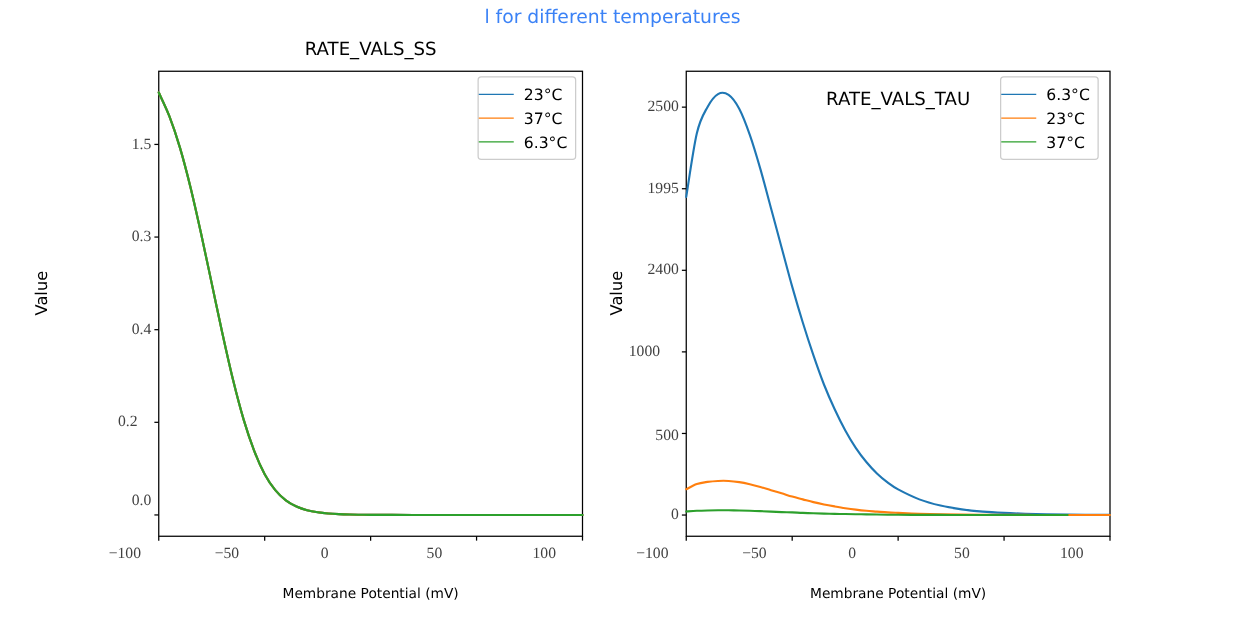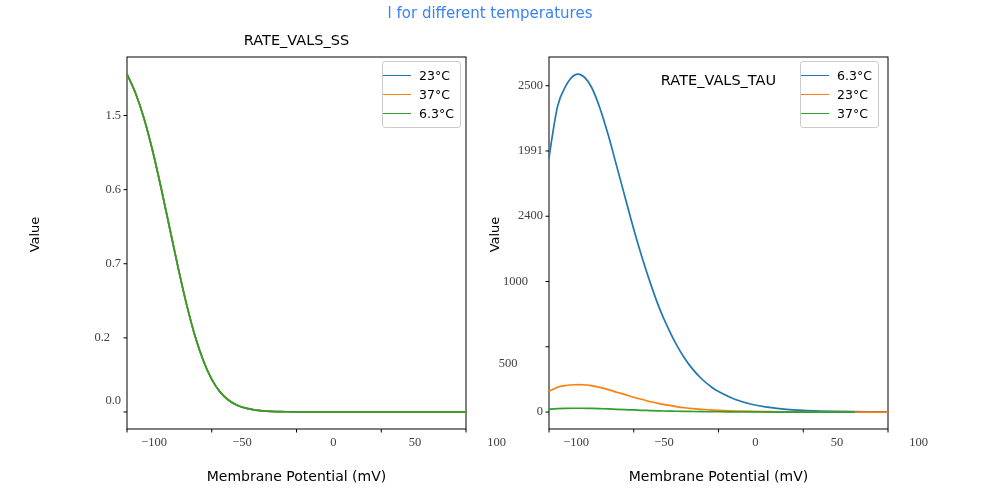--- a/index.html
+++ b/index.html
@@ -2,26 +2,26 @@
 <html><head>
 <meta charset="utf-8">
 <style>
   html,body{margin:0;padding:0;}
   body{width:1000px;height:500px;background:#ffffff;
        font-family:"DejaVu Sans","Liberation Sans",sans-serif;overflow:hidden;}
   #figure{position:relative;width:1000px;height:500px;}
   .suptitle{position:absolute;left:0;top:4px;width:980px;text-align:center;
             font-size:15px;color:#3b82f6;}
   .axtitle{position:absolute;text-align:center;font-size:14.5px;color:#000;}
-  .axlabel{position:absolute;font-size:14px;color:#000;text-align:center;}
+  .axlabel{position:absolute;font-size:11px;color:#000;text-align:center;}
   .ylabel{position:absolute;font-size:13px;color:#000;
           transform-origin:center center;transform:rotate(-90deg);
           white-space:nowrap;text-align:center;}
   .ticklbl{position:absolute;font-size:12.5px;color:#404040;white-space:nowrap;font-family:Liberation Serif, serif;}
-  .xtick{text-align:right;}
+  .xtick{text-align:left;}
   .ytick{text-align:right;}
   svg{position:absolute;left:0;top:0;overflow:visible;}
   .spine{fill:none;stroke:#000;stroke-width:1.0;}
   .tickmark{stroke:#000;stroke-width:1.0;}
   .curve{fill:none;stroke-width:1.7;stroke-linecap:round;stroke-linejoin:round;}
   .legendbox{position:absolute;border:1px solid #cccccc;background:#fff;
              border-radius:3px;padding:4px 6px 4px 0;}
   .legrow{display:flex;align-items:center;height:19px;}
   .legline{width:28px;height:0;border-top-width:1.9px;border-top-style:solid;
            margin-right:8px;}
@@ -111,27 +111,27 @@
       </div>
     </div>
 
 <div class="ticklbl xtick" style="left: 87px; top: 435px; width: 80px;">−100</div>
     <div class="ticklbl xtick" style="left: 171.75px; top: 435px; width: 80px;">−50</div>
     <div class="ticklbl xtick" style="left: 256.5px; top: 435px; width: 80px;">0</div>
     <div class="ticklbl xtick" style="left: 341.25px; top: 435px; width: 80px;">50</div>
     <div class="ticklbl xtick" style="left: 426px; top: 435px; width: 80px;">100</div>
     <div class="ticklbl ytick" style="left: 51px; top: 393px; width: 70px;">0.0</div>
     <div class="ticklbl ytick" style="left: 40px; top: 329.853px; width: 70px;">0.2</div>
-    <div class="ticklbl ytick" style="left: 51px; top: 255.749px; width: 70px;">0.7</div>
-    <div class="ticklbl ytick" style="left: 51px; top: 181.645px; width: 70px;">0.6</div>
+    <div class="ticklbl ytick" style="left: 51px; top: 255.749px; width: 70px;">0.4</div>
+    <div class="ticklbl ytick" style="left: 51px; top: 181.645px; width: 70px;">0.3</div>
     <div class="ticklbl ytick" style="left: 51px; top: 107.542px; width: 70px;">1.5</div>
     <div class="ticklbl xtick" style="left: 509px; top: 435px; width: 80px;">−100</div>
     <div class="ticklbl xtick" style="left: 593.75px; top: 435px; width: 80px;">−50</div>
     <div class="ticklbl xtick" style="left: 678.5px; top: 435px; width: 80px;">0</div>
     <div class="ticklbl xtick" style="left: 763.25px; top: 435px; width: 80px;">50</div>
     <div class="ticklbl xtick" style="left: 848px; top: 435px; width: 80px;">100</div>
     <div class="ticklbl ytick" style="left: 473px; top: 404.032px; width: 70px;">0</div>
-    <div class="ticklbl ytick" style="left: 473px; top: 356px; width: 70px; text-align: center;">500</div>
+    <div class="ticklbl ytick" style="left: 473px; top: 341px; width: 70px;">500</div>
     <div class="ticklbl ytick" style="left: 458px; top: 273.505px; width: 70px;">1000</div>
     <div class="ticklbl ytick" style="left: 473px; top: 208.242px; width: 70px;">2400</div>
-    <div class="ticklbl ytick" style="left: 473px; top: 142.979px; width: 70px;">1991</div>
+    <div class="ticklbl ytick" style="left: 473px; top: 142.979px; width: 70px;">1995</div>
     <div class="ticklbl ytick" style="left: 473px; top: 77.7158px; width: 70px;">2500</div>
   </div>
 
 </body></html>

